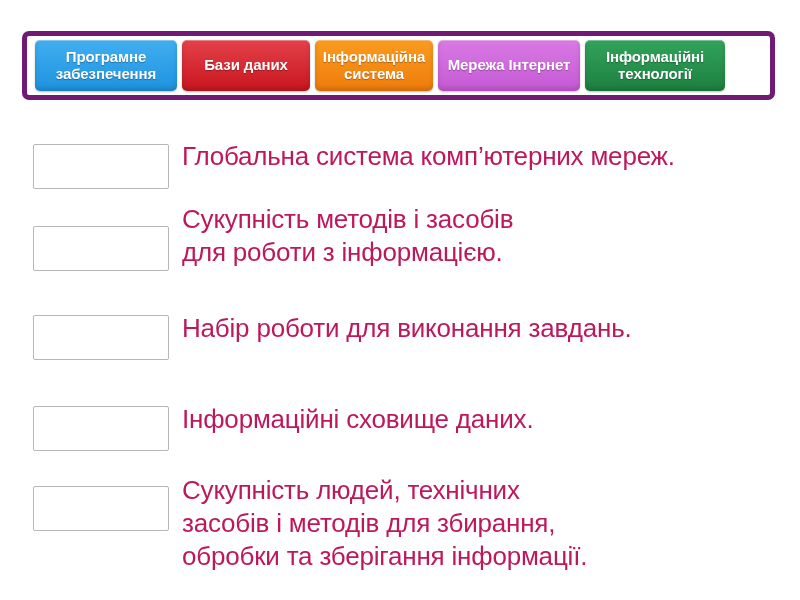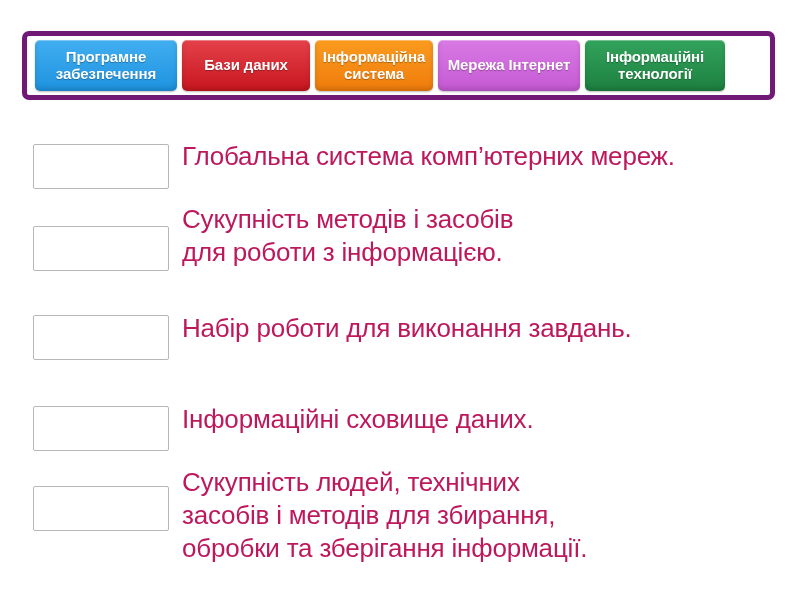--- a/index.html
+++ b/index.html
@@ -110,21 +110,21 @@
   .row-2 .drop-zone { top: 41px; }
   .row-2 .def-text  { top: 18px; }
 
   .row-3 .drop-zone { top: 25px; }
   .row-3 .def-text  { top: 22px; }
 
   .row-4 .drop-zone { top: 31px; }
   .row-4 .def-text  { top: 28px; }
 
   .row-5 .drop-zone { top: 36px; }
-  .row-5 .def-text  { top: 16px; }
+  .row-5 .def-text  { top: 24px; }
 </style>
 </head>
 <body>
 
 <div id="tile-tray">
 
   <div class="tile tile-w-1" style="background: linear-gradient(rgb(65, 174, 240) 0%, rgb(30, 147, 224) 100%);">
     <span>Програмне
 забезпечення</span>
   </div>

